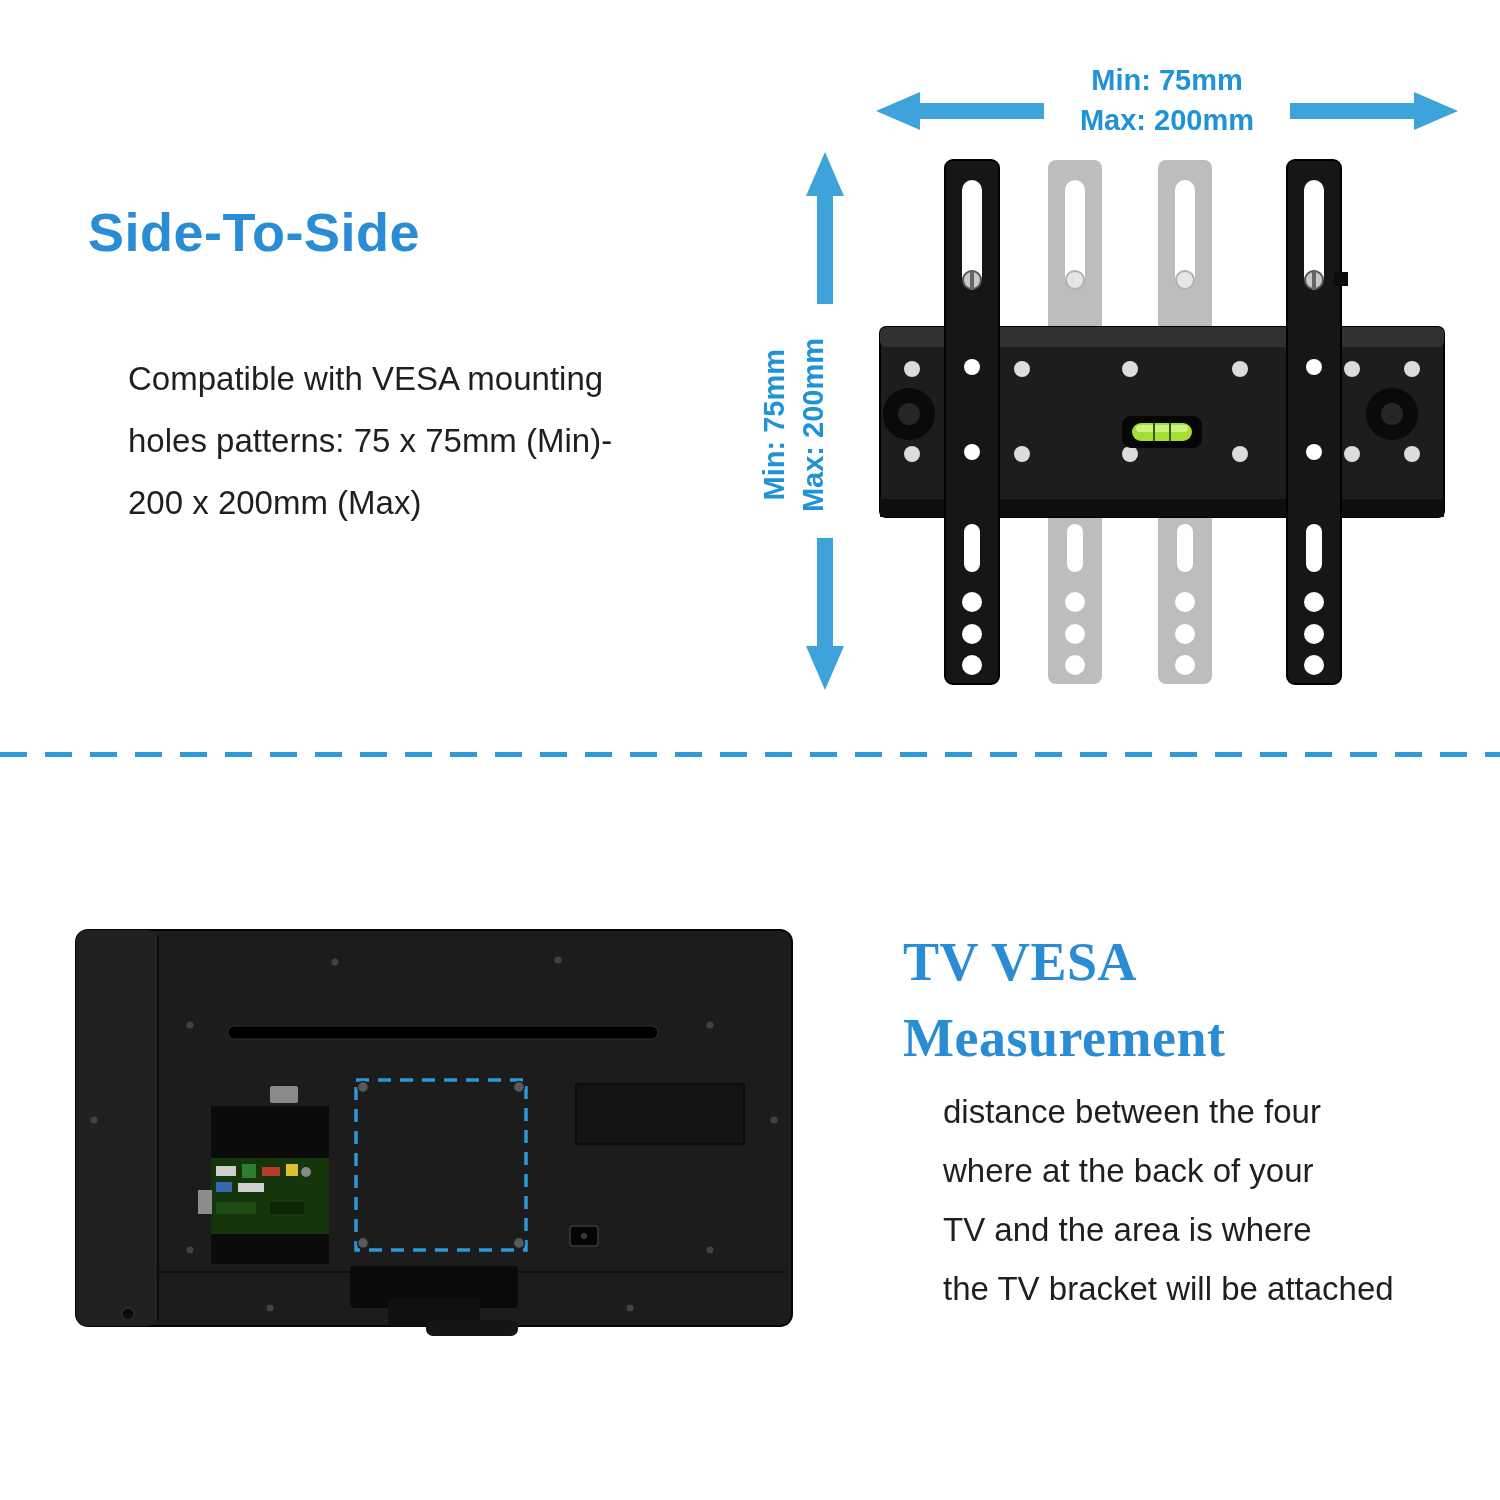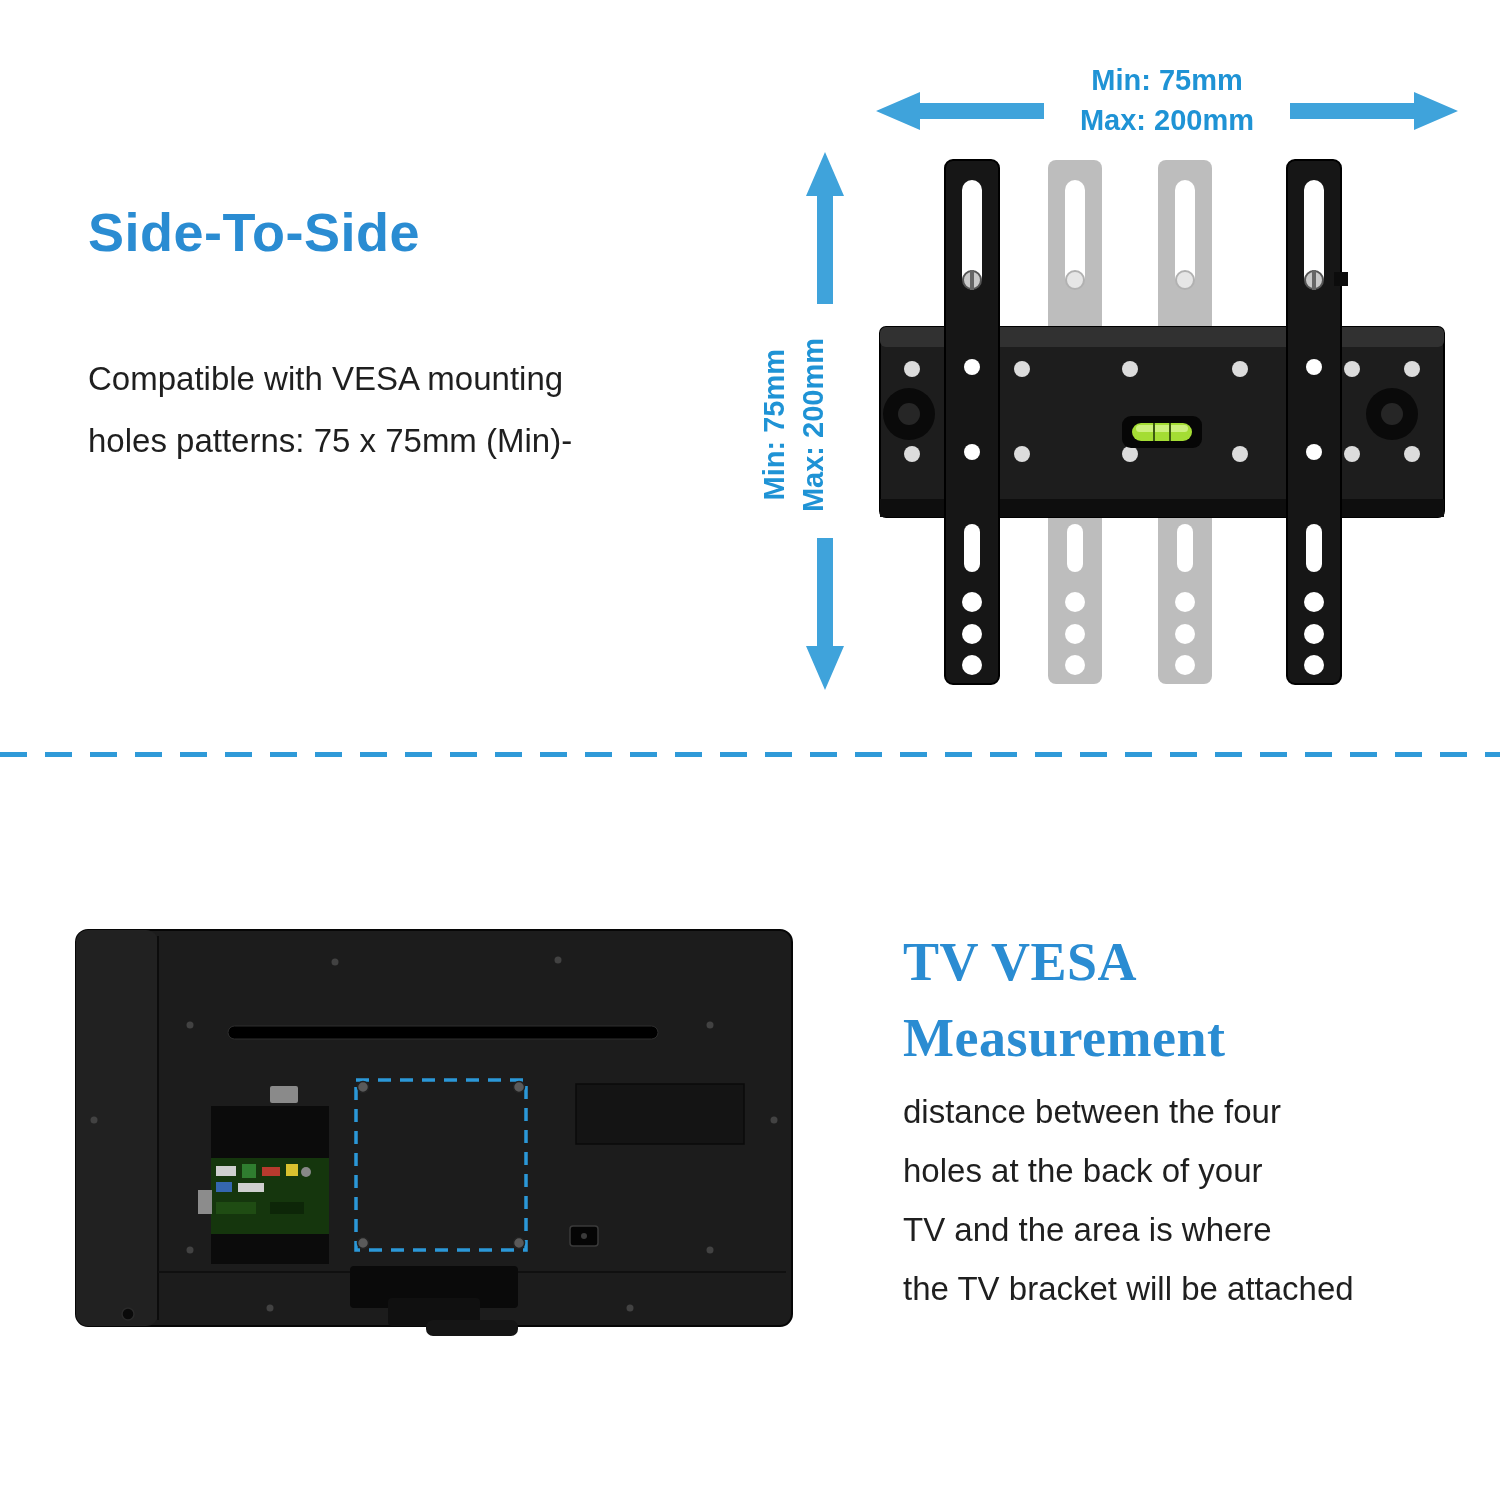--- a/index.html
+++ b/index.html
@@ -19,20 +19,21 @@
     line-height:76px;
     letter-spacing:0.5px;
   }
   .heading-top{left:88px;top:158px;}
   .heading-bottom{left:903px;top:888px;font-family:Liberation Serif, serif;}
   .bodytext{
     position:absolute;
     color:#1f1f1f;
     font-size:33px;
     line-height:62px;
+    margin-left:40px;
   }
   .body-top{left:88px;top:348px;}
   .body-bottom{left:903px;top:1082px;line-height:59px;}
 
   
   .fig-abs{position:absolute;}
   .h-arrow-left{left:876px;top:92px;width:168px;height:38px;}
   .h-arrow-right{left:1290px;top:92px;width:168px;height:38px;}
   .v-arrow-up{left:806px;top:152px;width:38px;height:152px;}
   .v-arrow-down{left:806px;top:538px;width:38px;height:152px;}
@@ -69,20 +70,21 @@
 
   <section>
 
     <h1 class="heading heading-top">
       <span style="display:block">Side-To-Side</span>
     </h1>
 
     <div class="bodytext body-top">
       <div>Compatible with VESA mounting</div>
       <div>holes patterns: 75 x 75mm (Min)-</div>
+      <div>200 x 200mm (Max)</div>
     </div>
 
     <div class="fig-abs h-labels">
       <div>Min: 75mm</div>
       <div>Max: 200mm</div>
     </div>
 
     <svg class="fig-abs h-arrow-left" viewBox="0 0 168 38">
       <path d="M0 19 L44 0 V11 H168 V27 H44 V38 Z" fill="#3fa3db"></path>
     </svg>
@@ -266,19 +268,19 @@
       </g>
     </svg>
 
     <h1 class="heading heading-bottom">
       <span style="display:block">TV VESA</span>
       <span style="display:block">Measurement</span>
     </h1>
 
     <div class="bodytext body-bottom">
       <div>distance between the four</div>
-      <div>holes at the back of your</div>
+      <div>where at the back of your</div>
       <div>TV and the area is where</div>
       <div>the TV bracket will be attached</div>
     </div>
 
   </section>
 </div>
 
 </body></html>

